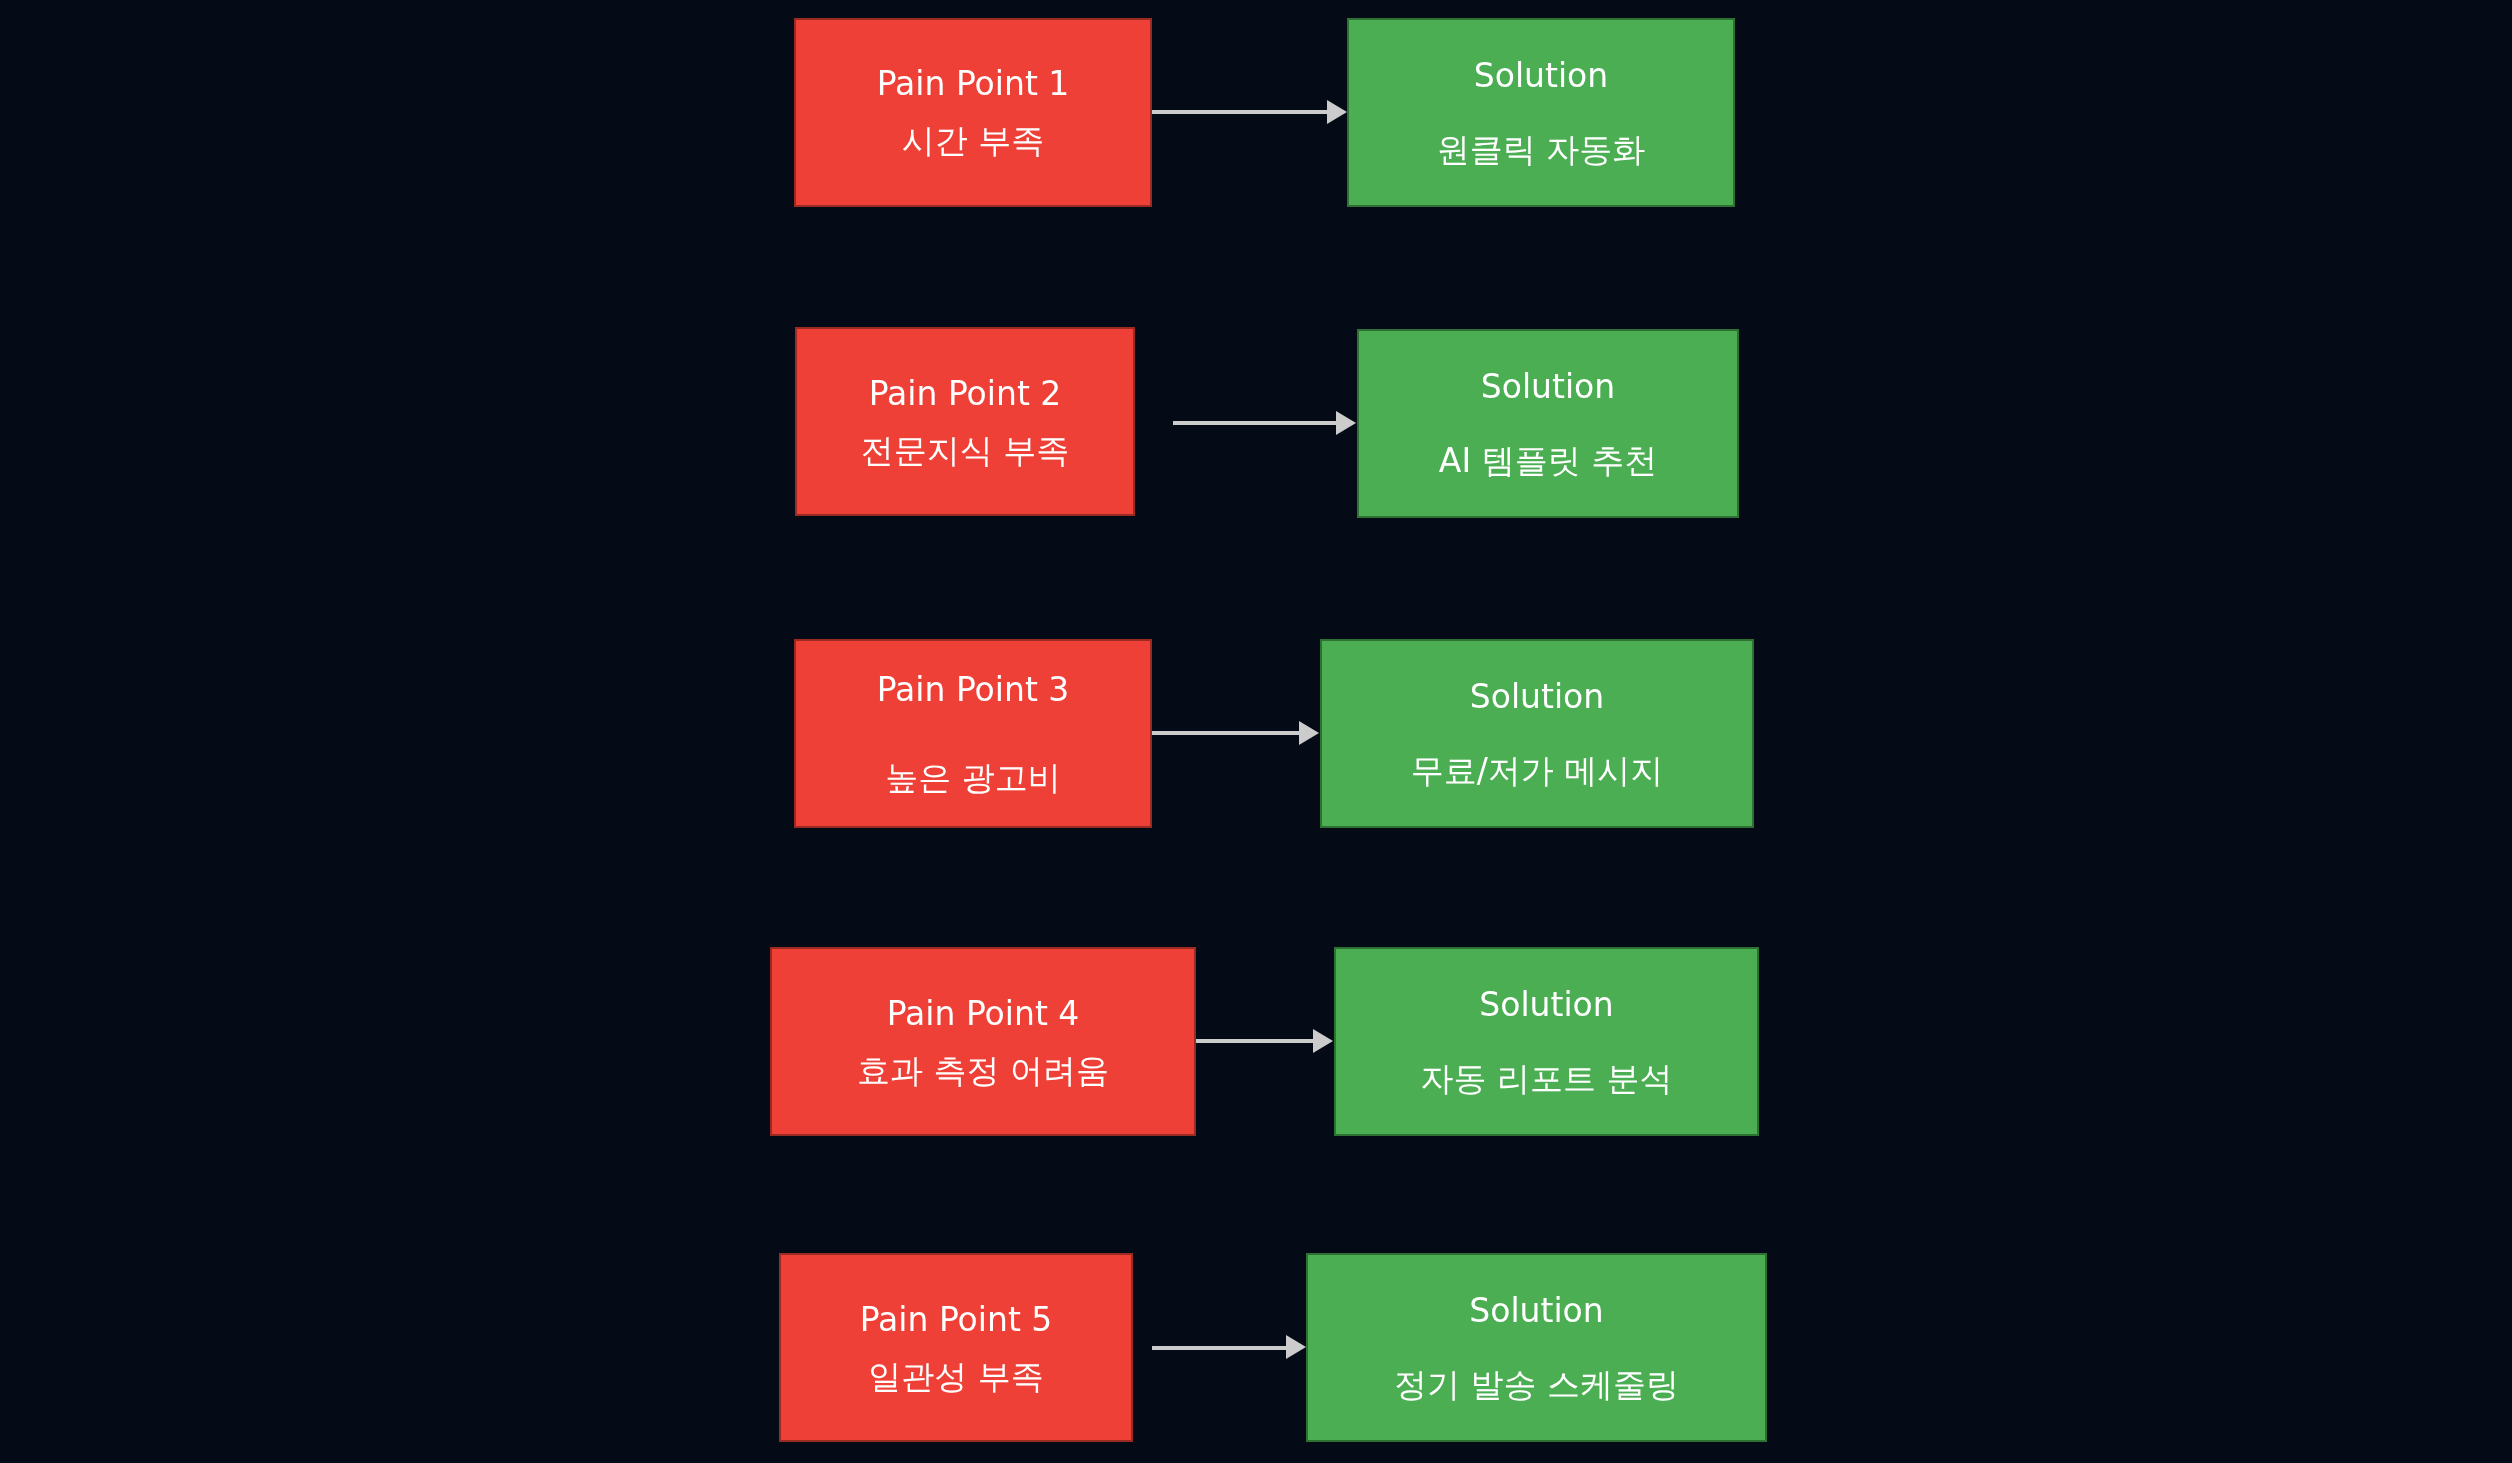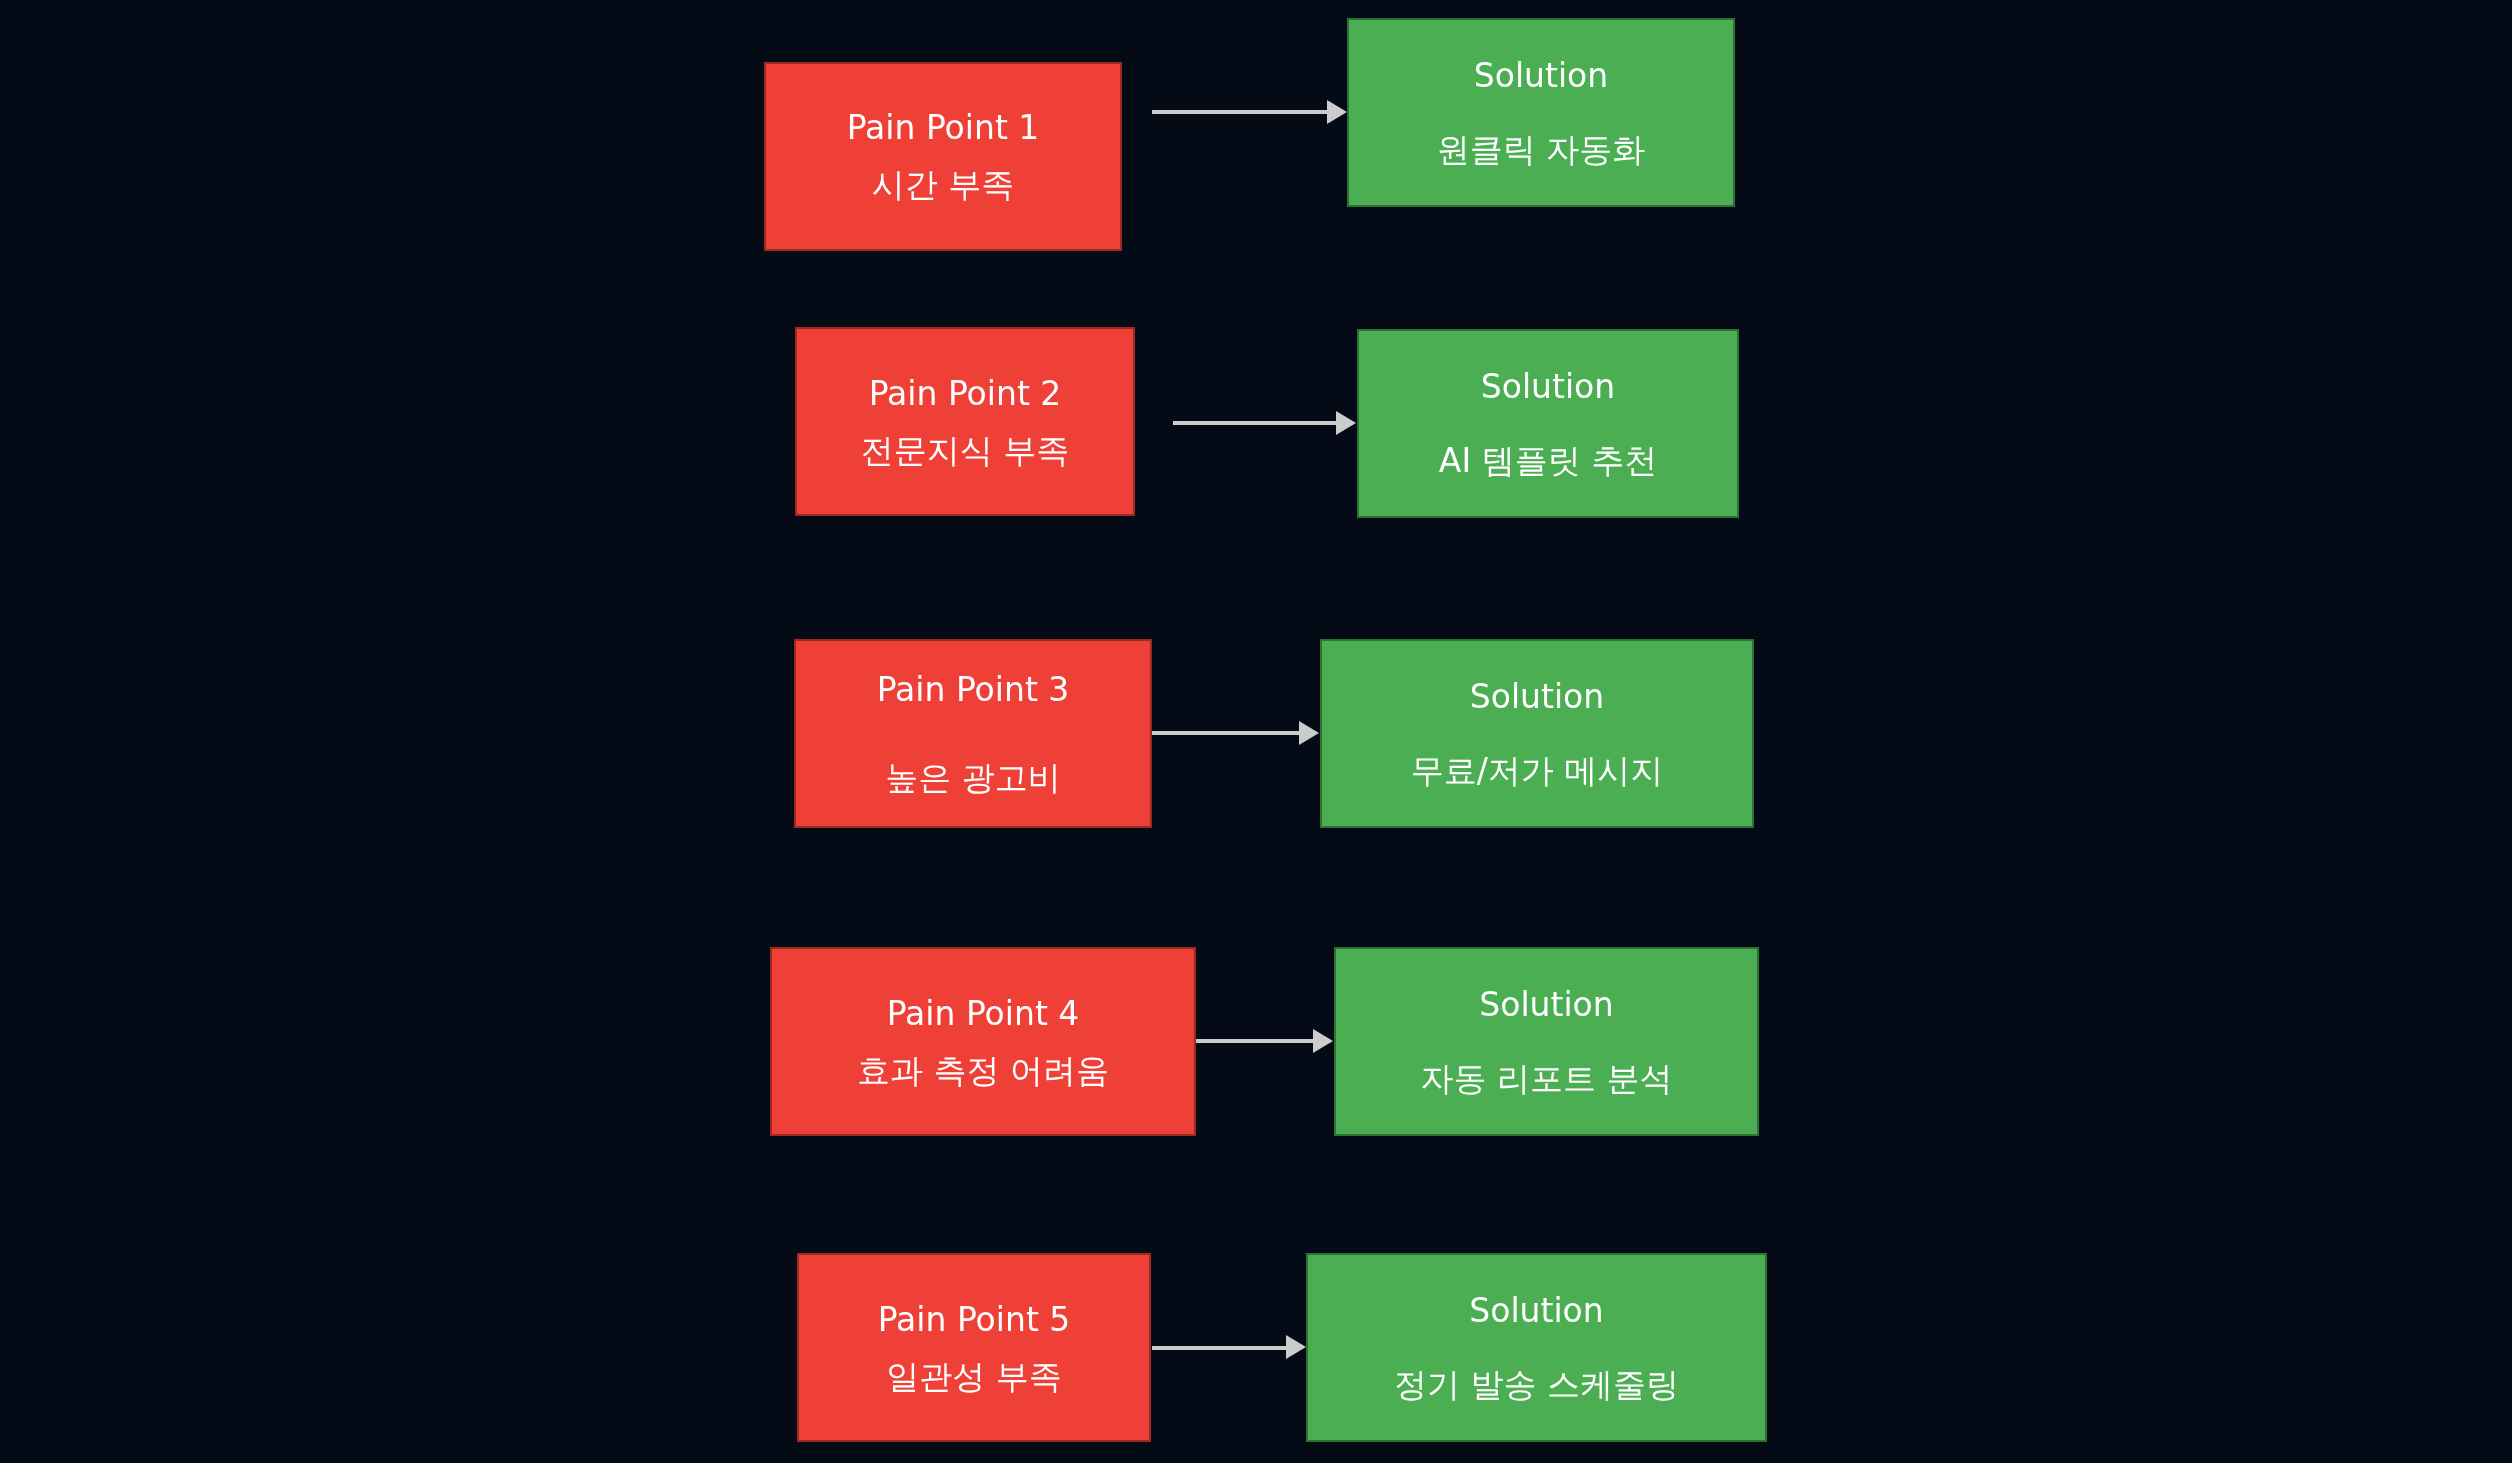--- a/index.html
+++ b/index.html
@@ -51,21 +51,21 @@
     border-top: 12px solid transparent;
     border-bottom: 12px solid transparent;
     border-left: 20.3px solid var(--arrow, #cccccc);
   }
 </style>
 </head>
 <body style="background: rgb(5, 11, 22);">
 
 <div class="canvas">
 
-  <div class="node pain" style="left:764px; top:17.5px; width:358px;margin-top:44px;">
+  <div class="node pain" style="left:794px; top:17.5px; width:358px;">
     <div>Pain Point 1</div>
     <div>시간 부족</div>
   </div>
   <div class="arrow-shaft" style="left:1152px; top:110px; width:175px;"></div>
   <div class="arrow-head" style="left:1327px; top:100px;"></div>
   <div class="node solution" style="left:1347px; top:17.5px; width:388px;">
     <div>Solution</div>
     <div>원클릭 자동화</div>
   </div>
 
@@ -95,21 +95,21 @@
     <div>Pain Point 4</div>
     <div>효과 측정 어려움</div>
   </div>
   <div class="arrow-shaft" style="left:1196px; top:1039px; width:117px;"></div>
   <div class="arrow-head" style="left:1313px; top:1029px;"></div>
   <div class="node solution" style="left:1334px; top:947px; width:425px;">
     <div>Solution</div>
     <div>자동 리포트 분석</div>
   </div>
 
-  <div class="node pain" style="left:797px; top:1253px; width:354px;">
+  <div class="node pain" style="left:779px; top:1253px; width:354px;">
     <div>Pain Point 5</div>
     <div>일관성 부족</div>
   </div>
   <div class="arrow-shaft" style="left:1152px; top:1346px; width:134px;"></div>
   <div class="arrow-head" style="left:1286px; top:1335px;"></div>
   <div class="node solution" style="left:1306px; top:1253px; width:461px;">
     <div>Solution</div>
     <div>정기 발송 스케줄링</div>
   </div>
 

